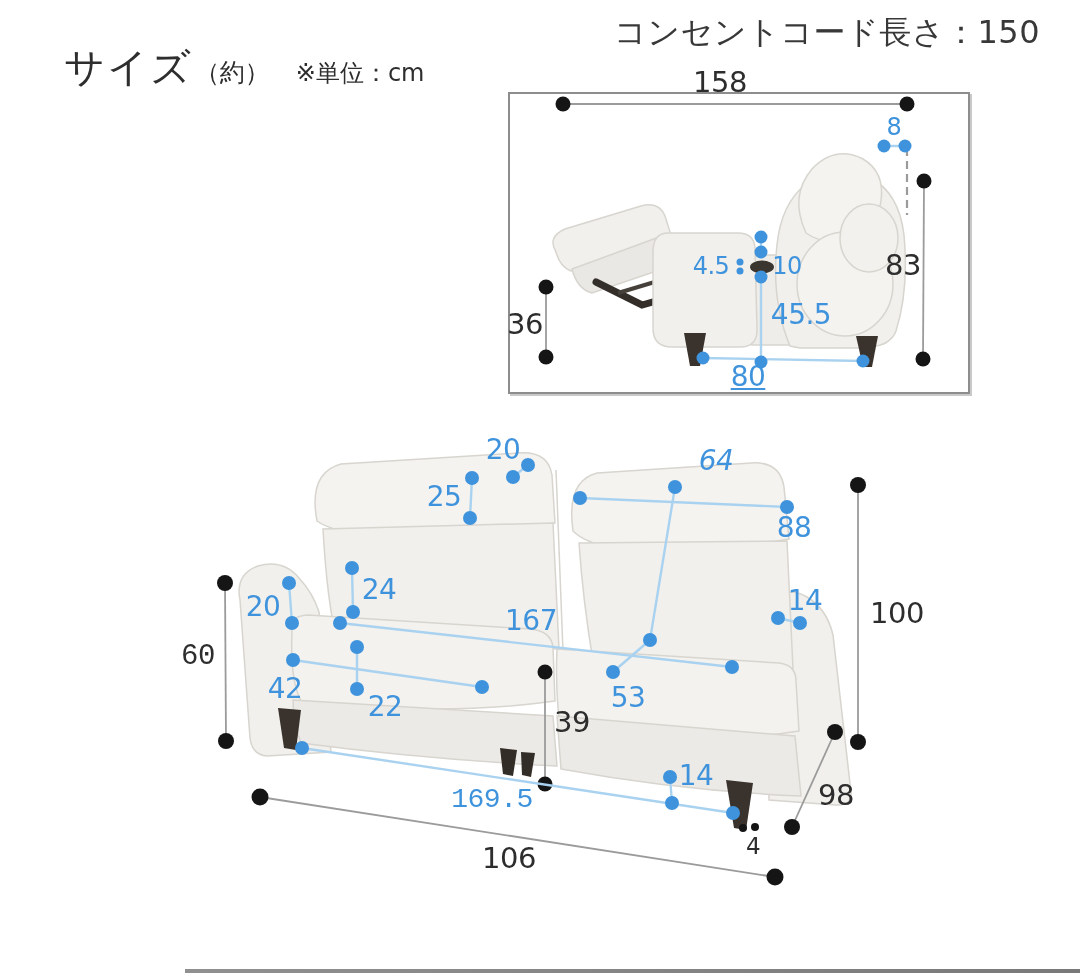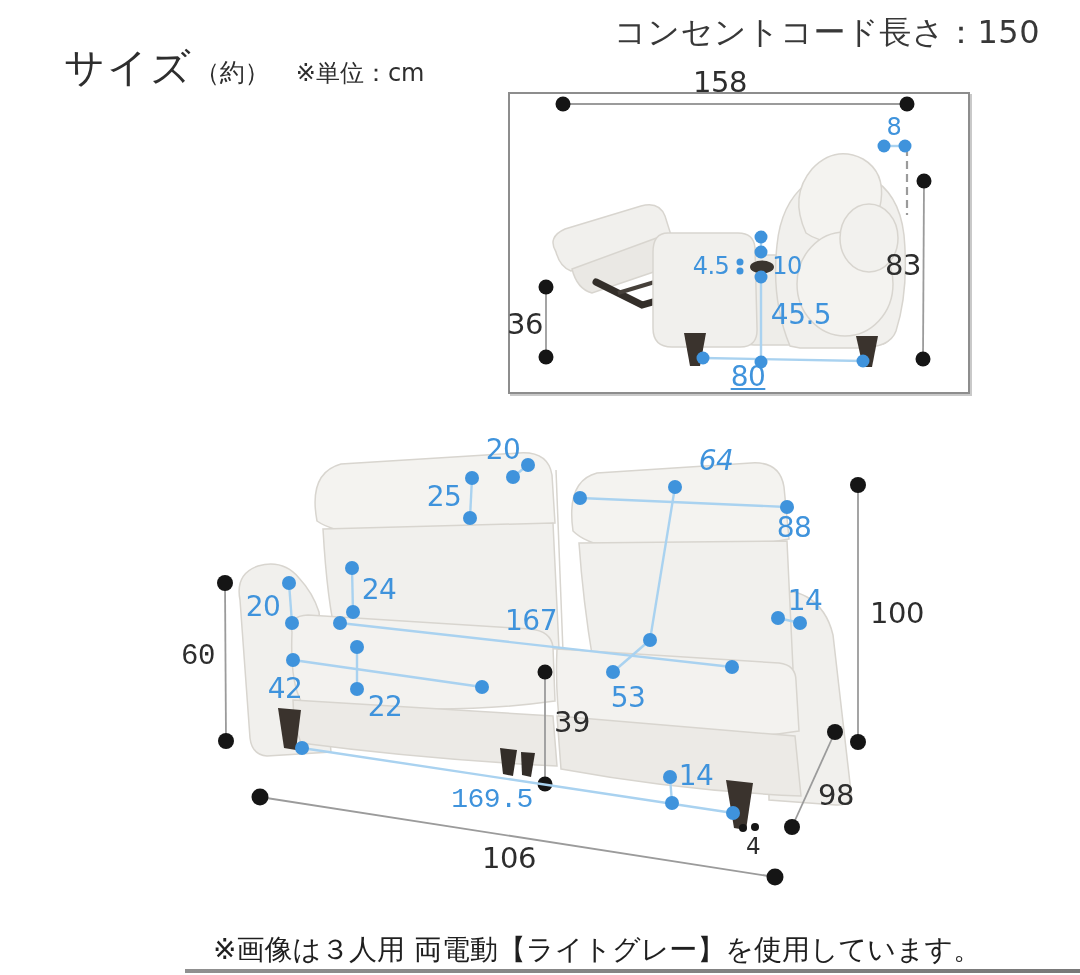--- a/index.html
+++ b/index.html
@@ -207,16 +207,15 @@
   <div class="dim blue" style="left:628px;top:698px;">53</div>
   <div class="dim blue" style="left:805px;top:601px;">14</div>
   <div class="dim black" style="left:897px;top:613px;">100</div>
   <div class="dim black" style="left:572px;top:722px;">39</div>
   <div class="dim blue" style="left:492px;top:800px;font-family:Liberation Mono, monospace;">169.5</div>
   <div class="dim blue" style="left:696px;top:776px;">14</div>
   <div class="dim black" style="left:836px;top:795px;">98</div>
   <div class="dim black" style="left:509px;top:858px;">106</div>
   <div class="dim black xs" style="left:753px;top:846px;">4</div>
 
-  <div class="bottom-note">※画像は３人用 両電動【ライトグレー】を使用しています。</div>
   <div class="bottom-edge"></div>
 
 </div>
 
 </body></html>

